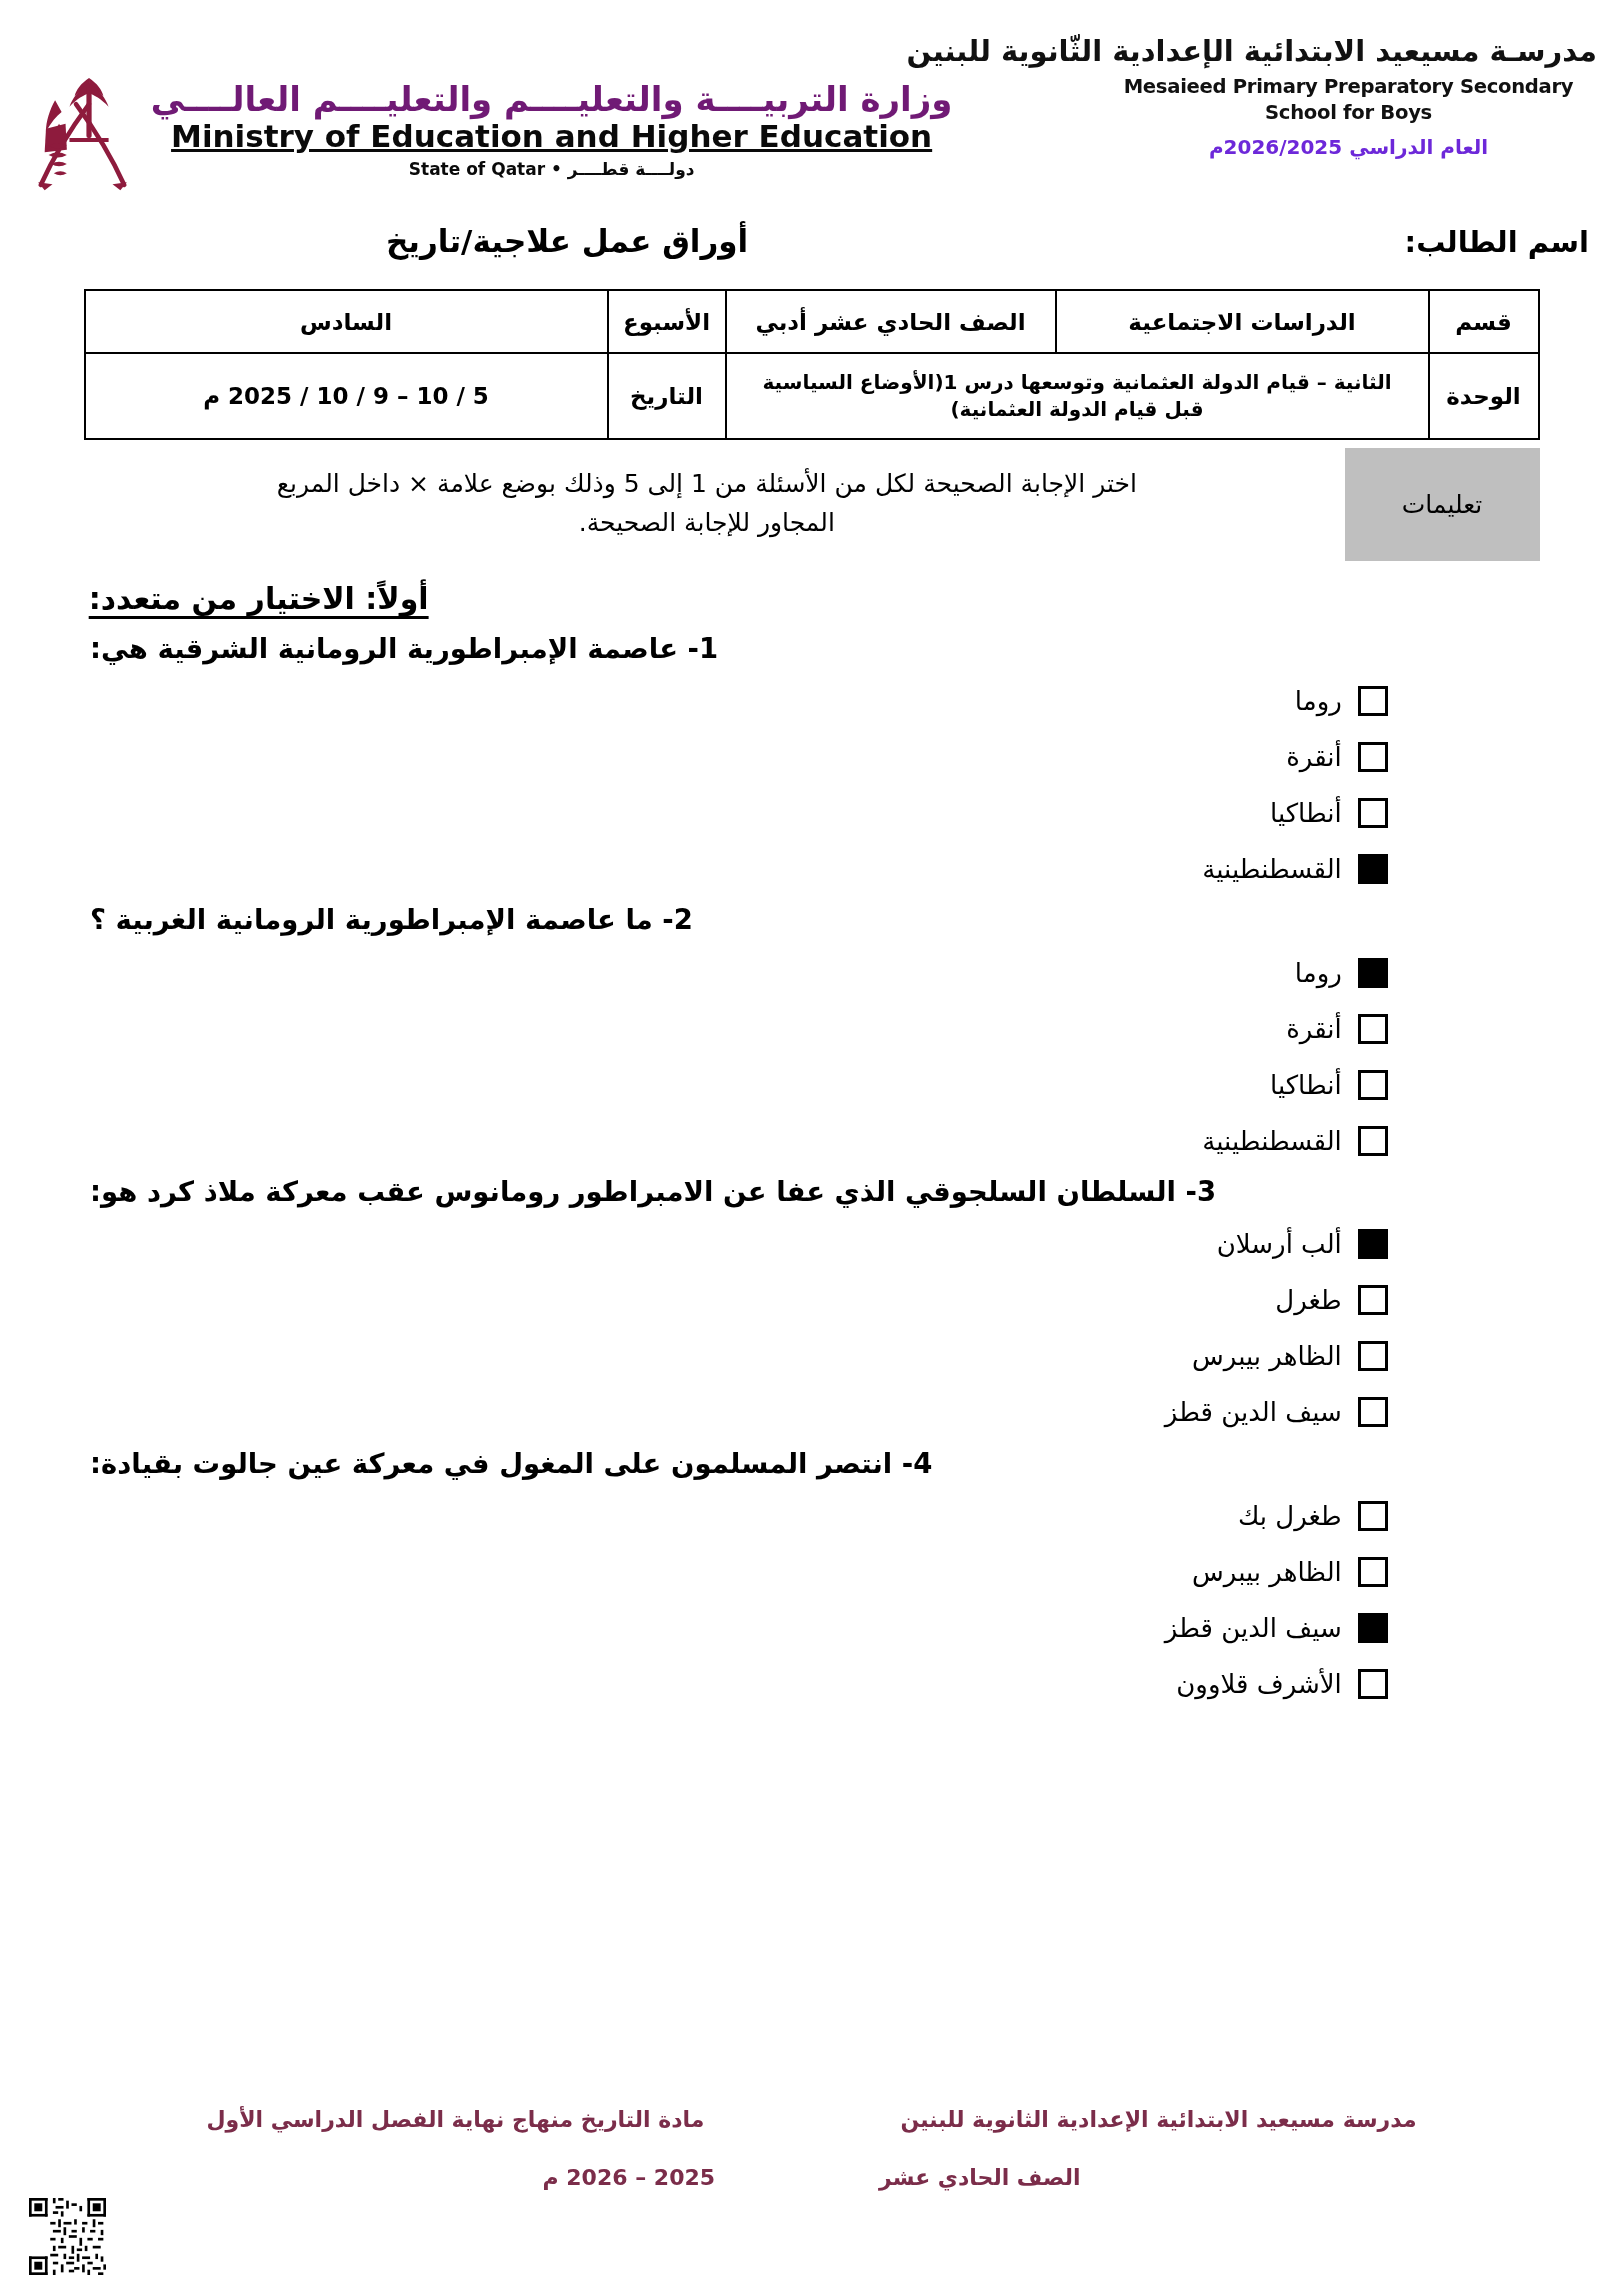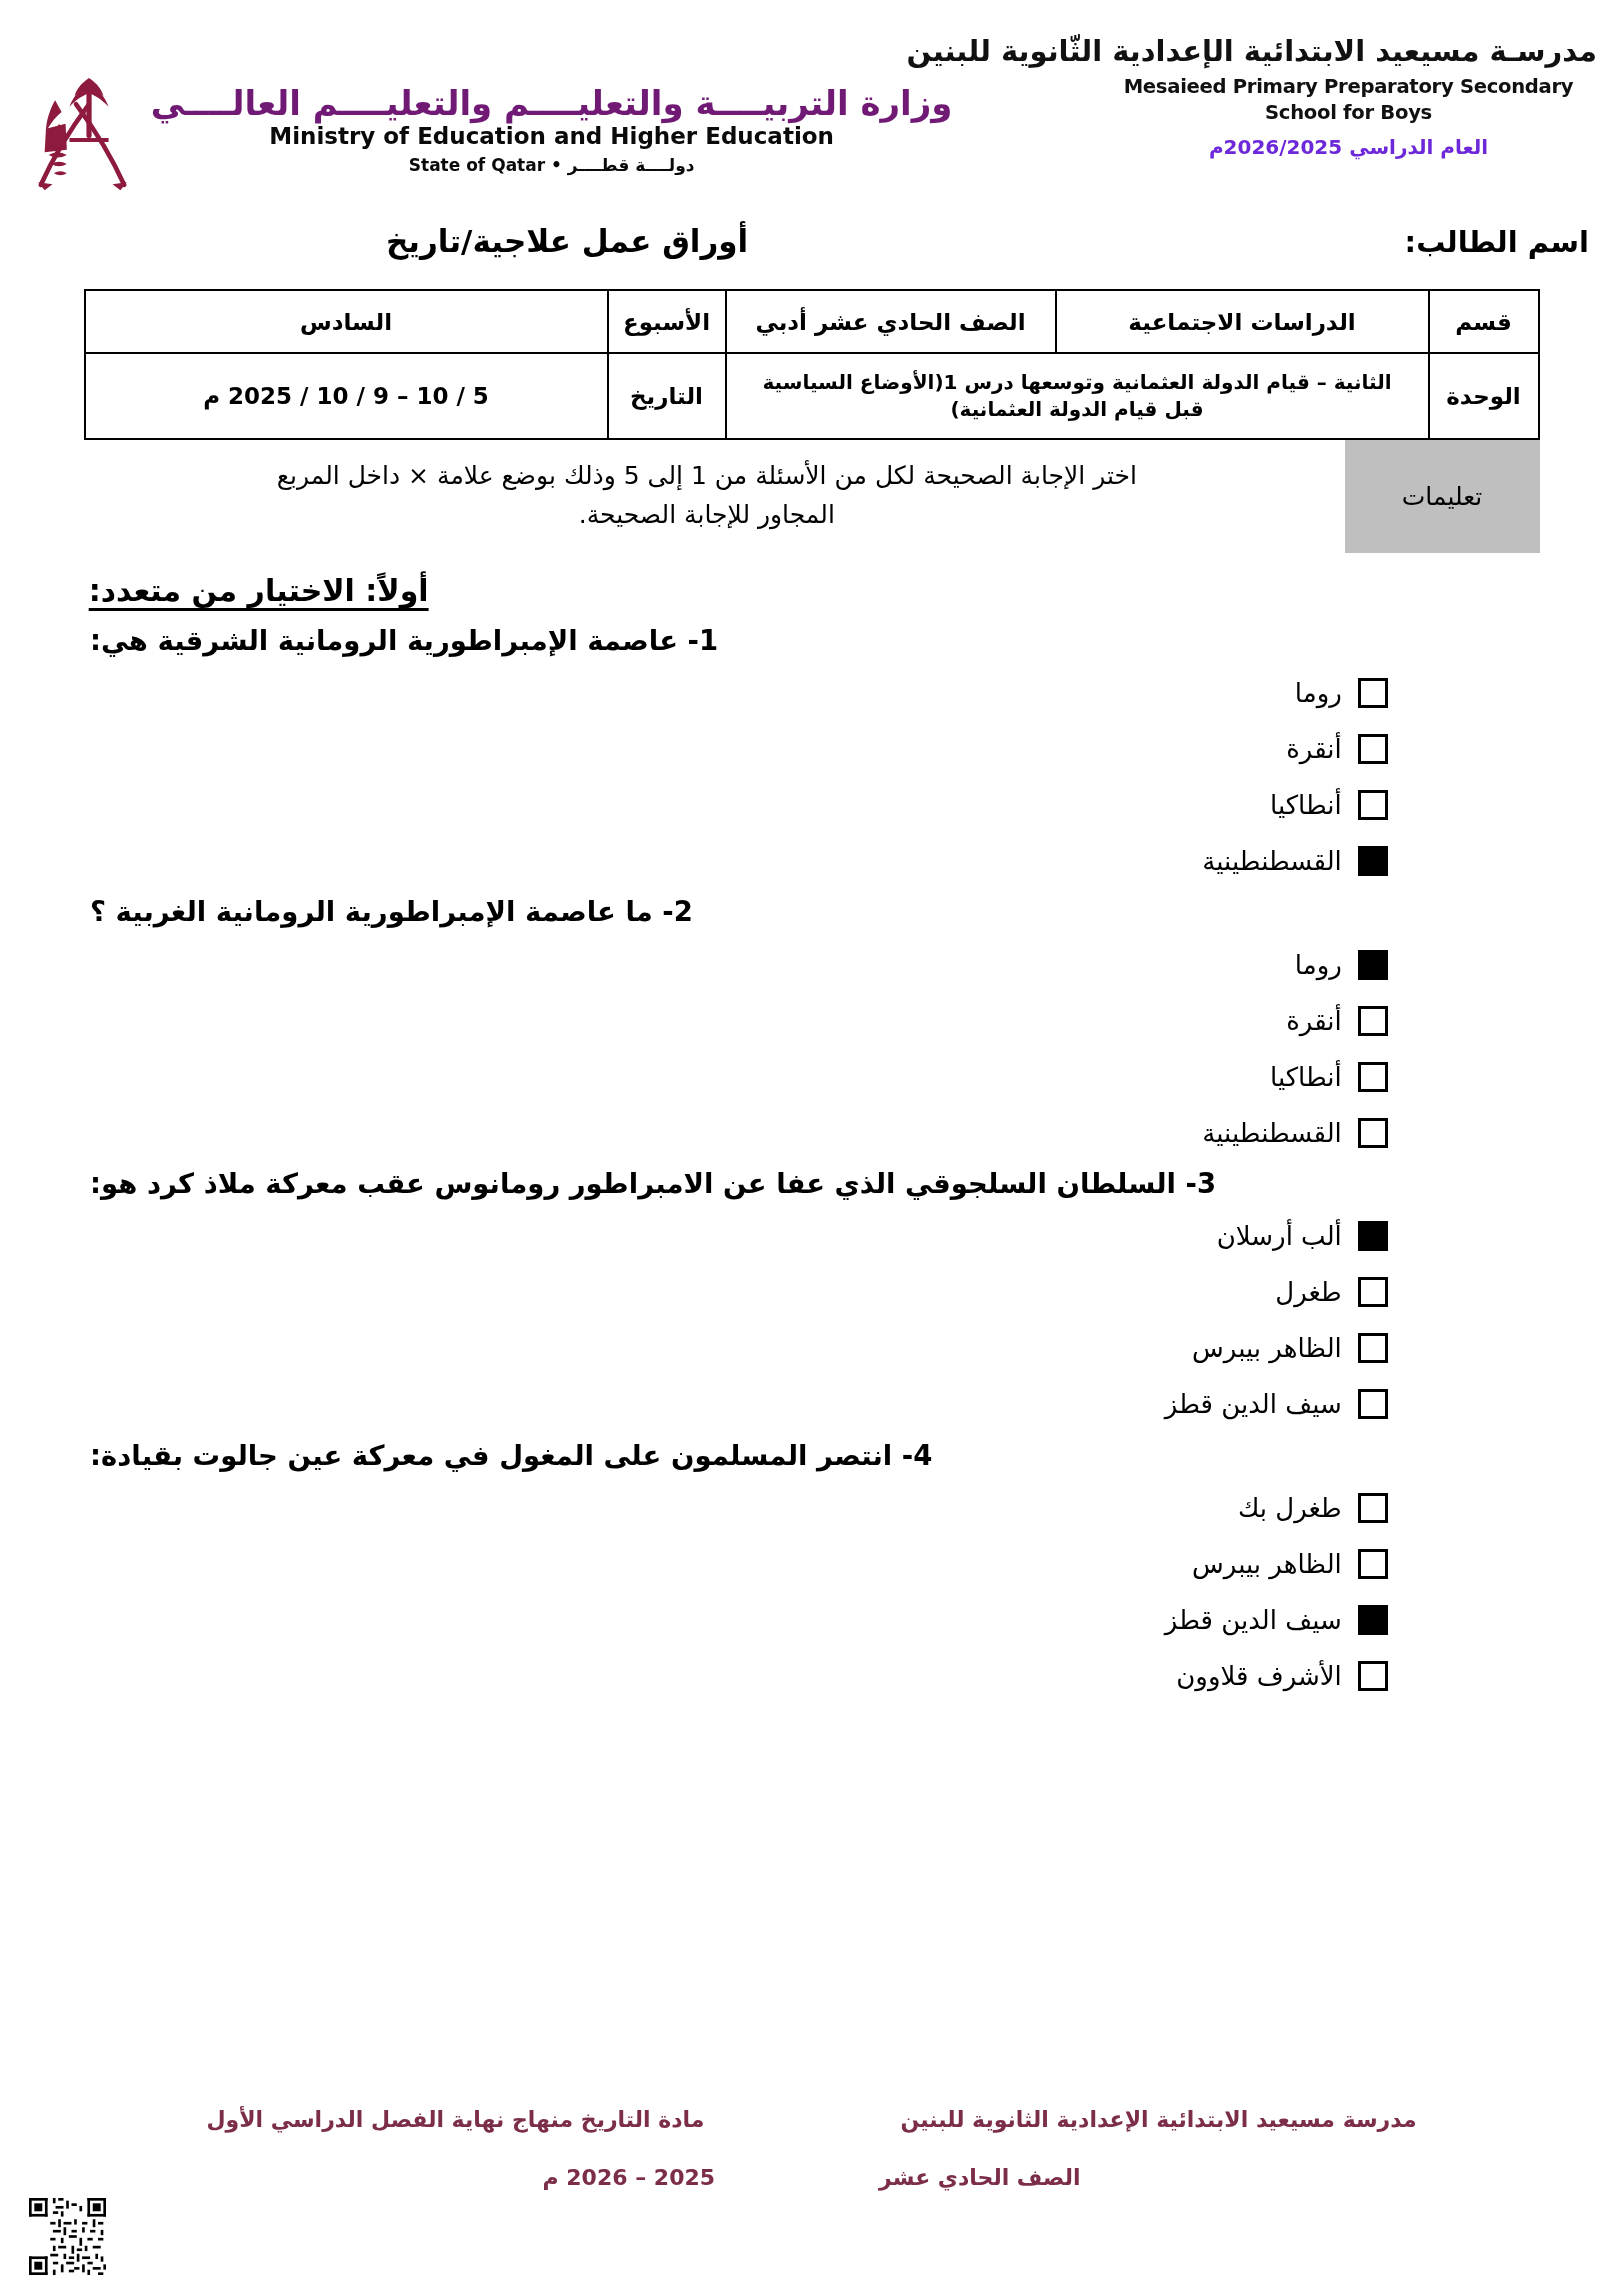--- a/index.html
+++ b/index.html
@@ -33,25 +33,26 @@
   }
   .ministry-text { text-align: center; line-height: 1.12; }
   .ministry-ar {
     font-size: 34px;
     font-weight: 700;
     letter-spacing: 1.3px;
     color: #701a75;
     white-space: nowrap;
   }
   .ministry-en {
-    font-size: 23px;
+    font-size: 31px;
     font-weight: 700;
     color: #0a0a0a;
     white-space: nowrap;
     margin-top: 1.3px;
+    text-decoration: underline;
   }
   .ministry-sub {
     font-size: 17px;
     font-weight: 700;
     color: #0a0a0a;
     margin-top: 6.5px;
     white-space: nowrap;
   }
   .emblem { width: 113px; height: 137px; flex: 0 0 auto; }
 
@@ -132,21 +133,21 @@
   .c-subject { width: 373px; }
   .c-grade   { width: 330px; }
   .c-weeklbl { width: 118px; }
   .c-weekval { width: 523px; }
 
   
   .instructions {
     display: flex;
     flex-direction: row;
     width: 1456px;
-    margin: 0 auto;
+    margin: 8px auto;
     direction: rtl;
     gap: 12px;
   }
   .instr-label {
     width: 195px;
     flex: 0 0 195px;
     background: #bfbfbf;
     display: flex;
     align-items: center;
     justify-content: center;

